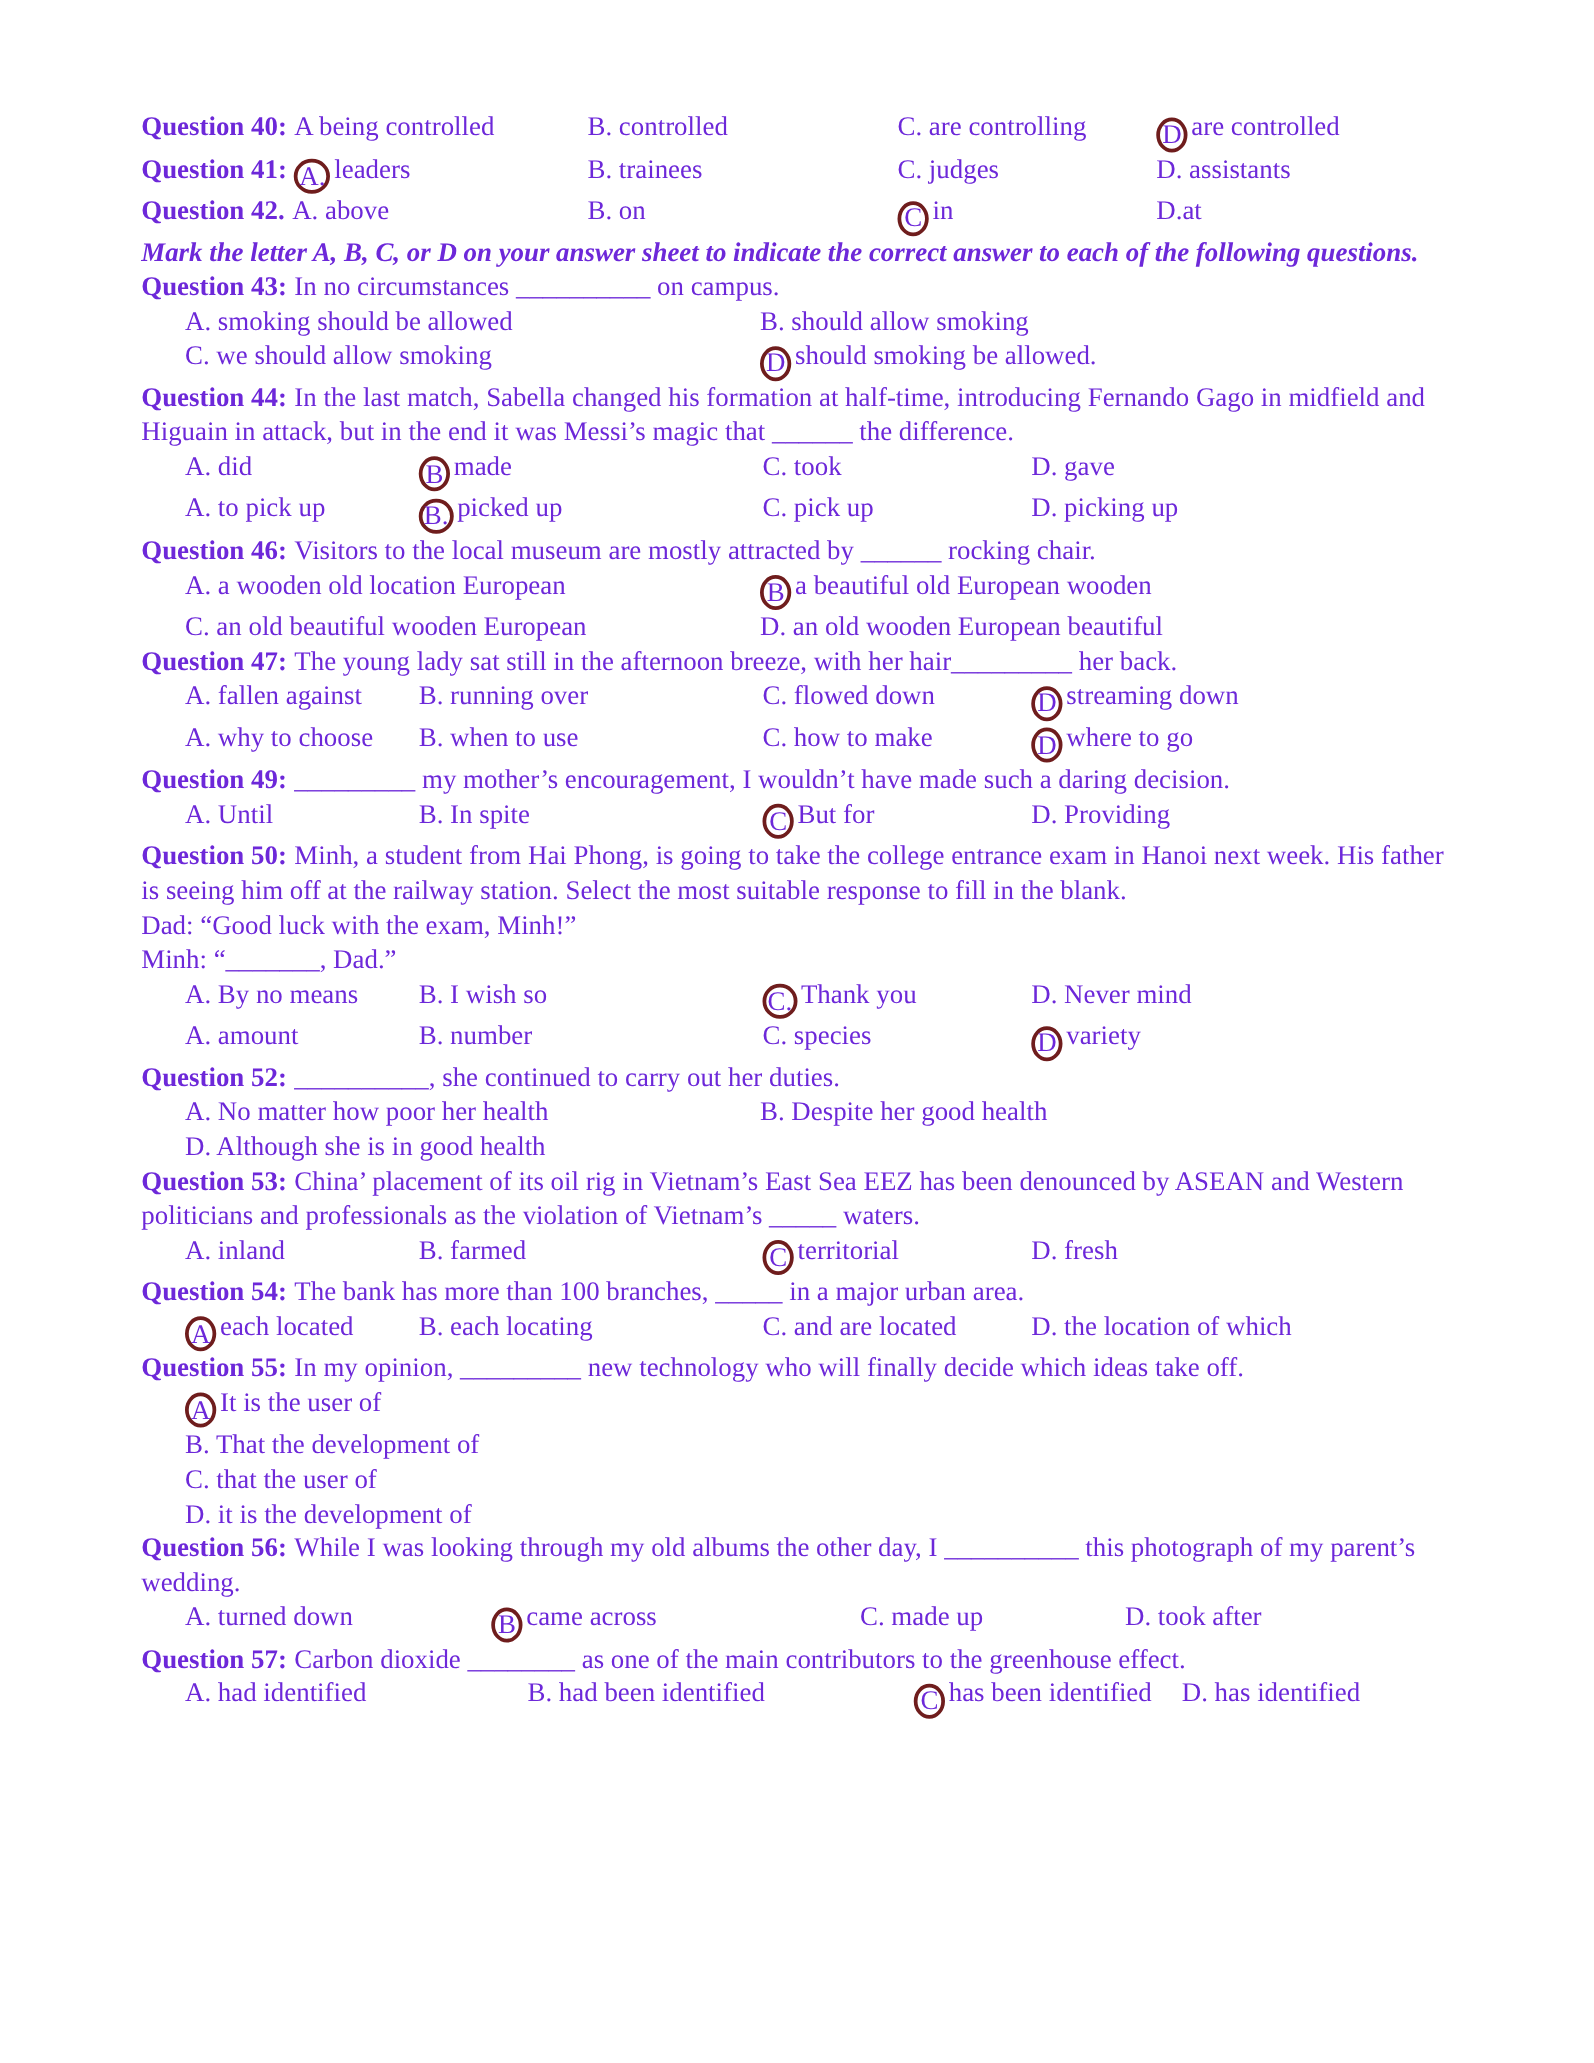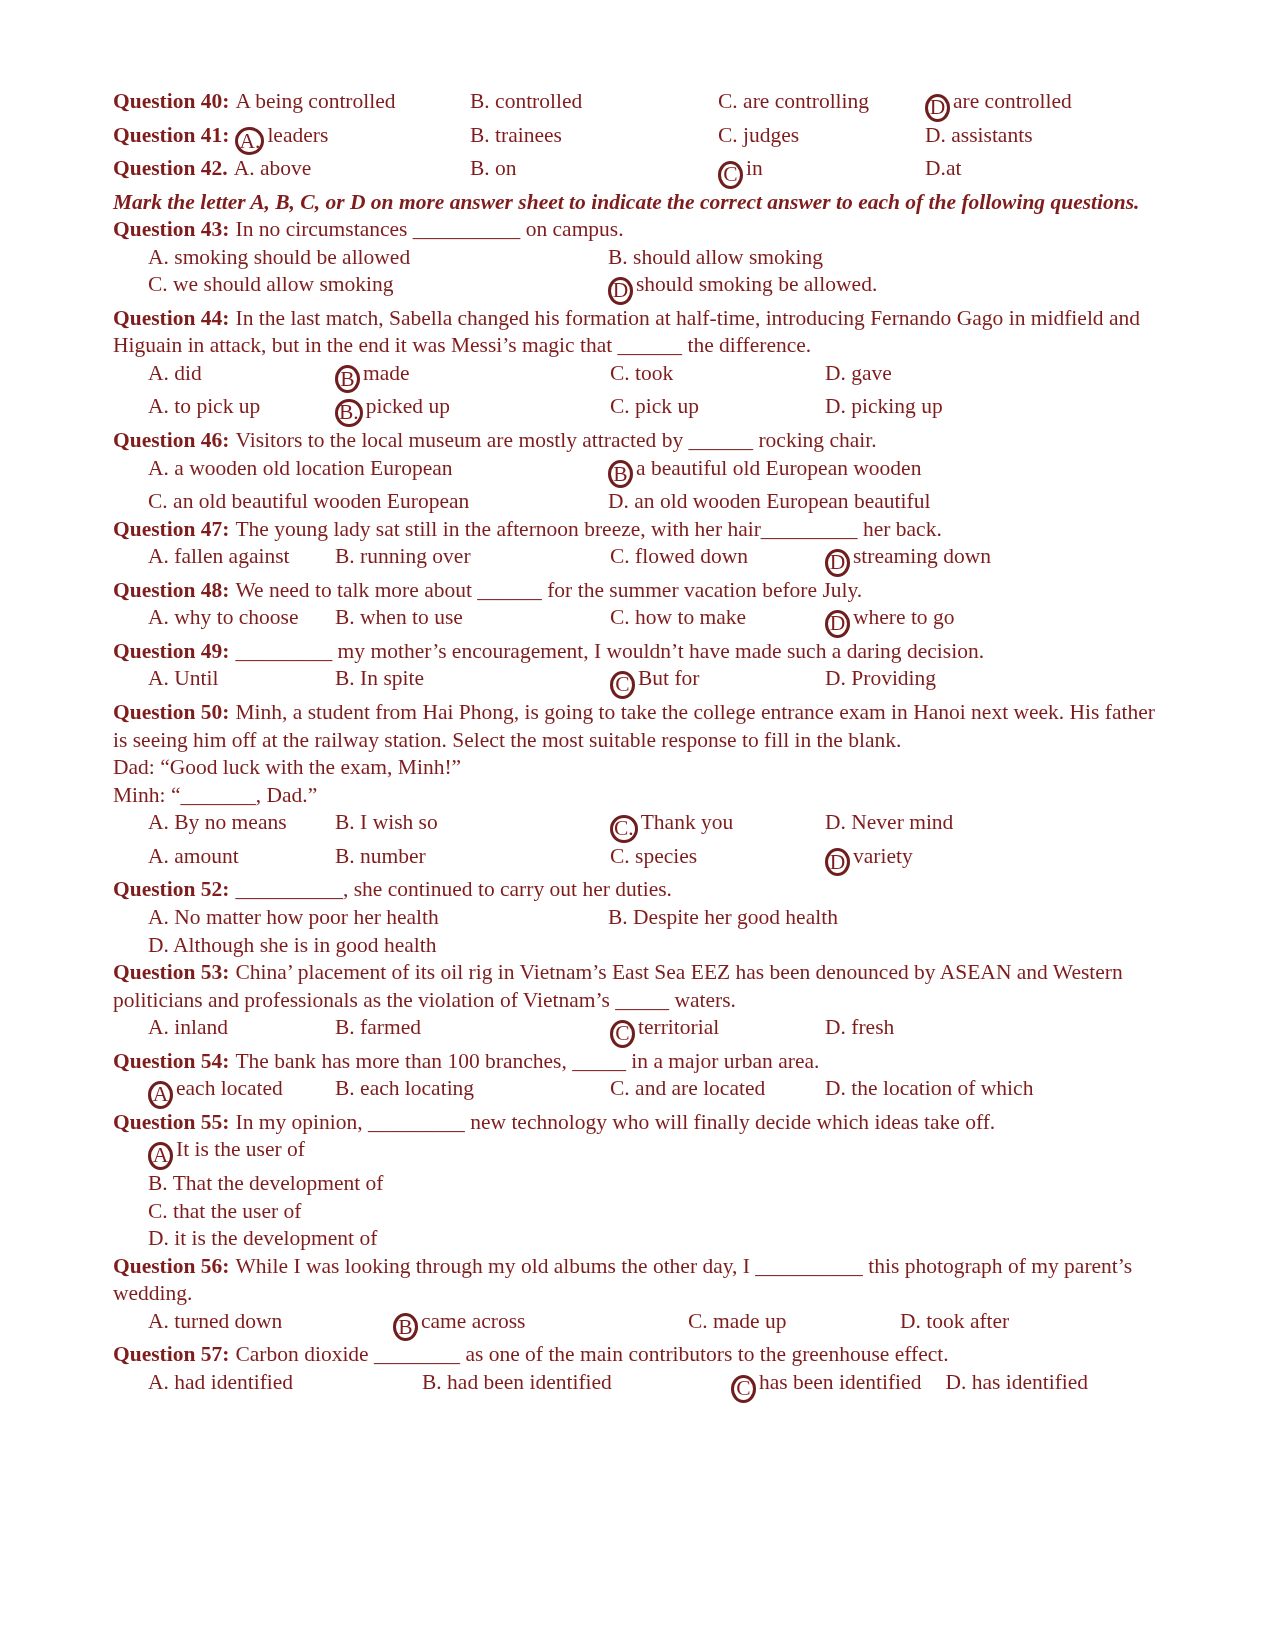--- a/index.html
+++ b/index.html
@@ -1,21 +1,21 @@
 <!DOCTYPE html>
 <html><head>
 <meta charset="utf-8">
 <style>
   html,body{margin:0;padding:0;background:#ffffff;}
   .page{
     position:relative;
     width:1275px;height:1650px;
     box-sizing:border-box;
     background:#ffffff;
-    color:#7f1d1d;
+    color:#6d28d9;
     font-family:"Liberation Serif", serif;
     font-size:21.5px;
     line-height:27.6px;
     padding:88px 110px 0 113px;
     overflow:hidden;
   }
   .qlabel{font-weight:bold;margin-right:0.28em;}
   .para{margin:0;}
   .instruction{font-weight:bold;font-style:italic;}
   .dialogue{}
@@ -53,21 +53,21 @@
       <span class="cell"><span>B. trainees</span></span>
       <span class="cell"><span>C. judges</span></span>
       <span class="cell"><span>D. assistants</span></span>
     </div>
     <div class="opts grow">
       <span class="cell"><span class="qlabel">Question 42.</span><span>A. above</span></span>
       <span class="cell"><span>B. on</span></span>
       <span class="cell"><span class="circle">C</span><span>in</span></span>
       <span class="cell"><span>D.at</span></span>
     </div>
-    <div class="para instruction"><span>Mark the letter A, B, C, or D on more answer sheet to indicate the correct answer to each of the following questions.</span></div>
+    <div class="para instruction"><span>Mark the letter A, B, C, or D on your answer sheet to indicate the correct answer to each of the following questions.</span></div>
     <div class="para"><span class="qlabel">Question 43:</span><span>In no circumstances __________ on campus.</span></div>
     <div class="opts g2">
       <span class="cell"><span>A.  smoking should be allowed</span></span>
       <span class="cell"><span>B. should allow smoking</span></span>
     </div>
     <div class="opts g2">
       <span class="cell"><span>C.   we should allow smoking</span></span>
       <span class="cell"><span class="circle">D</span><span>should smoking be allowed.</span></span>
     </div>
     <div class="para"><span class="qlabel">Question 44:</span><span>In the last match, Sabella changed his formation at half-time, introducing Fernando Gago in midfield and Higuain in attack, but in the end it was Messi’s magic that ______ the difference.</span></div>
@@ -92,21 +92,20 @@
       <span class="cell"><span>C.   an old beautiful wooden European</span></span>
       <span class="cell"><span>D. an old wooden European beautiful</span></span>
     </div>
     <div class="para"><span class="qlabel">Question 47:</span><span>The young lady sat still in the afternoon breeze, with her hair_________ her back.</span></div>
     <div class="opts g4">
       <span class="cell"><span>A. fallen against</span></span>
       <span class="cell"><span>B. running over</span></span>
       <span class="cell"><span>C. flowed down</span></span>
       <span class="cell"><span class="circle">D</span><span>streaming down</span></span>
     </div>
-    <div class="para"><span class="qlabel">Question 48:</span><span>We need to talk more about ______ for the summer vacation before July.</span></div>
     <div class="opts g4">
       <span class="cell"><span>A. why to choose</span></span>
       <span class="cell"><span>B. when to use</span></span>
       <span class="cell"><span>C. how to make</span></span>
       <span class="cell"><span class="circle">D</span><span>where to go</span></span>
     </div>
     <div class="para"><span class="qlabel">Question 49:</span><span>_________ my mother’s encouragement, I wouldn’t have made such a daring decision.</span></div>
     <div class="opts g4">
       <span class="cell"><span>A. Until</span></span>
       <span class="cell"><span>B. In spite</span></span>

